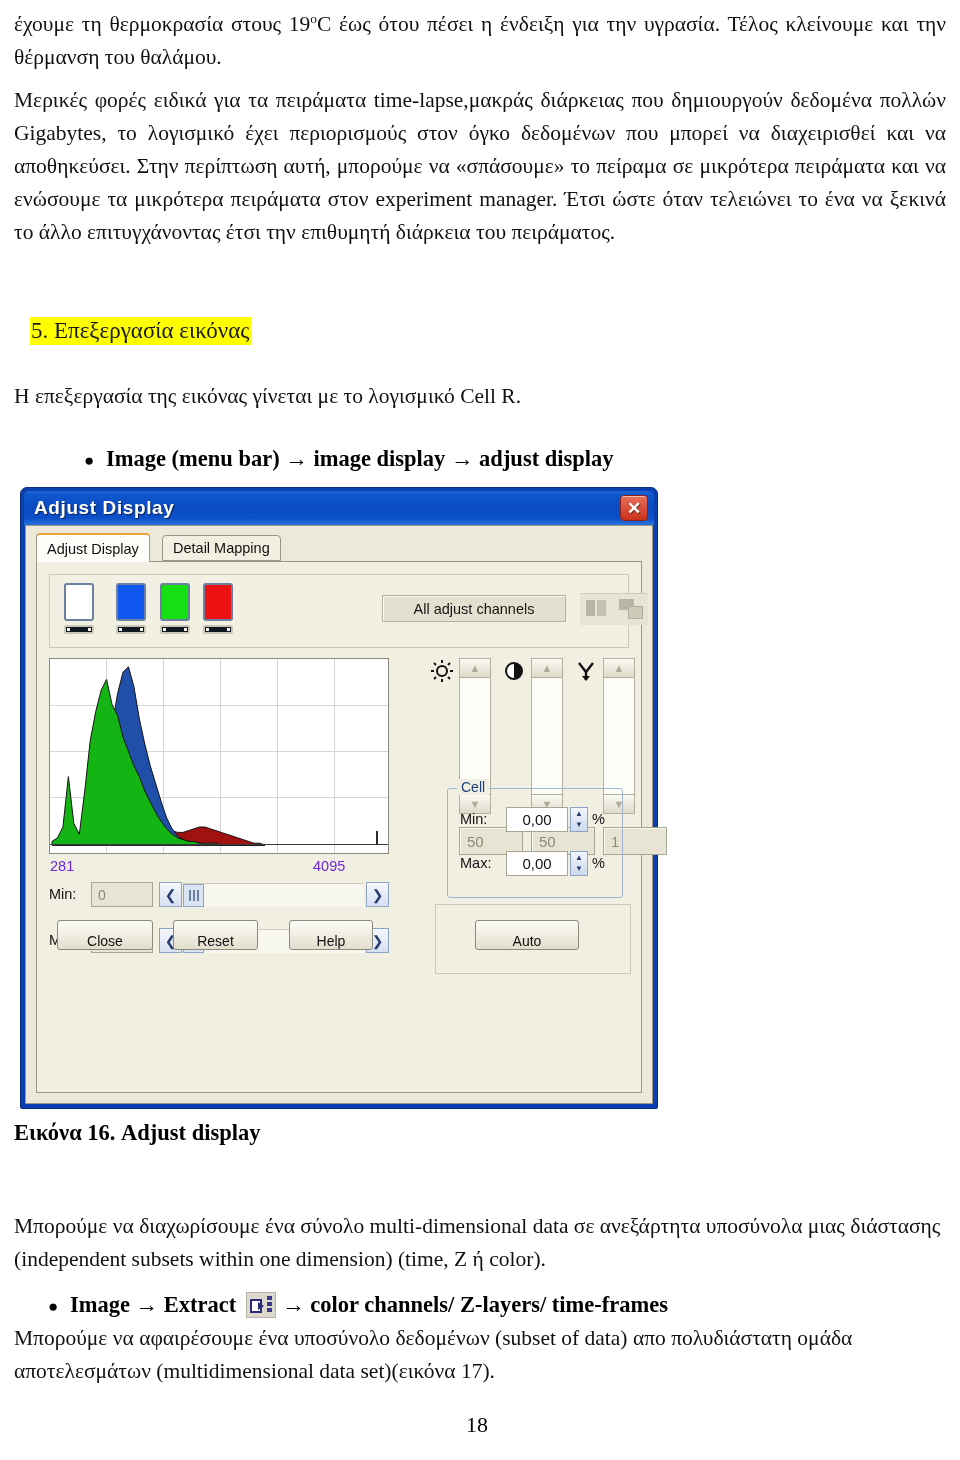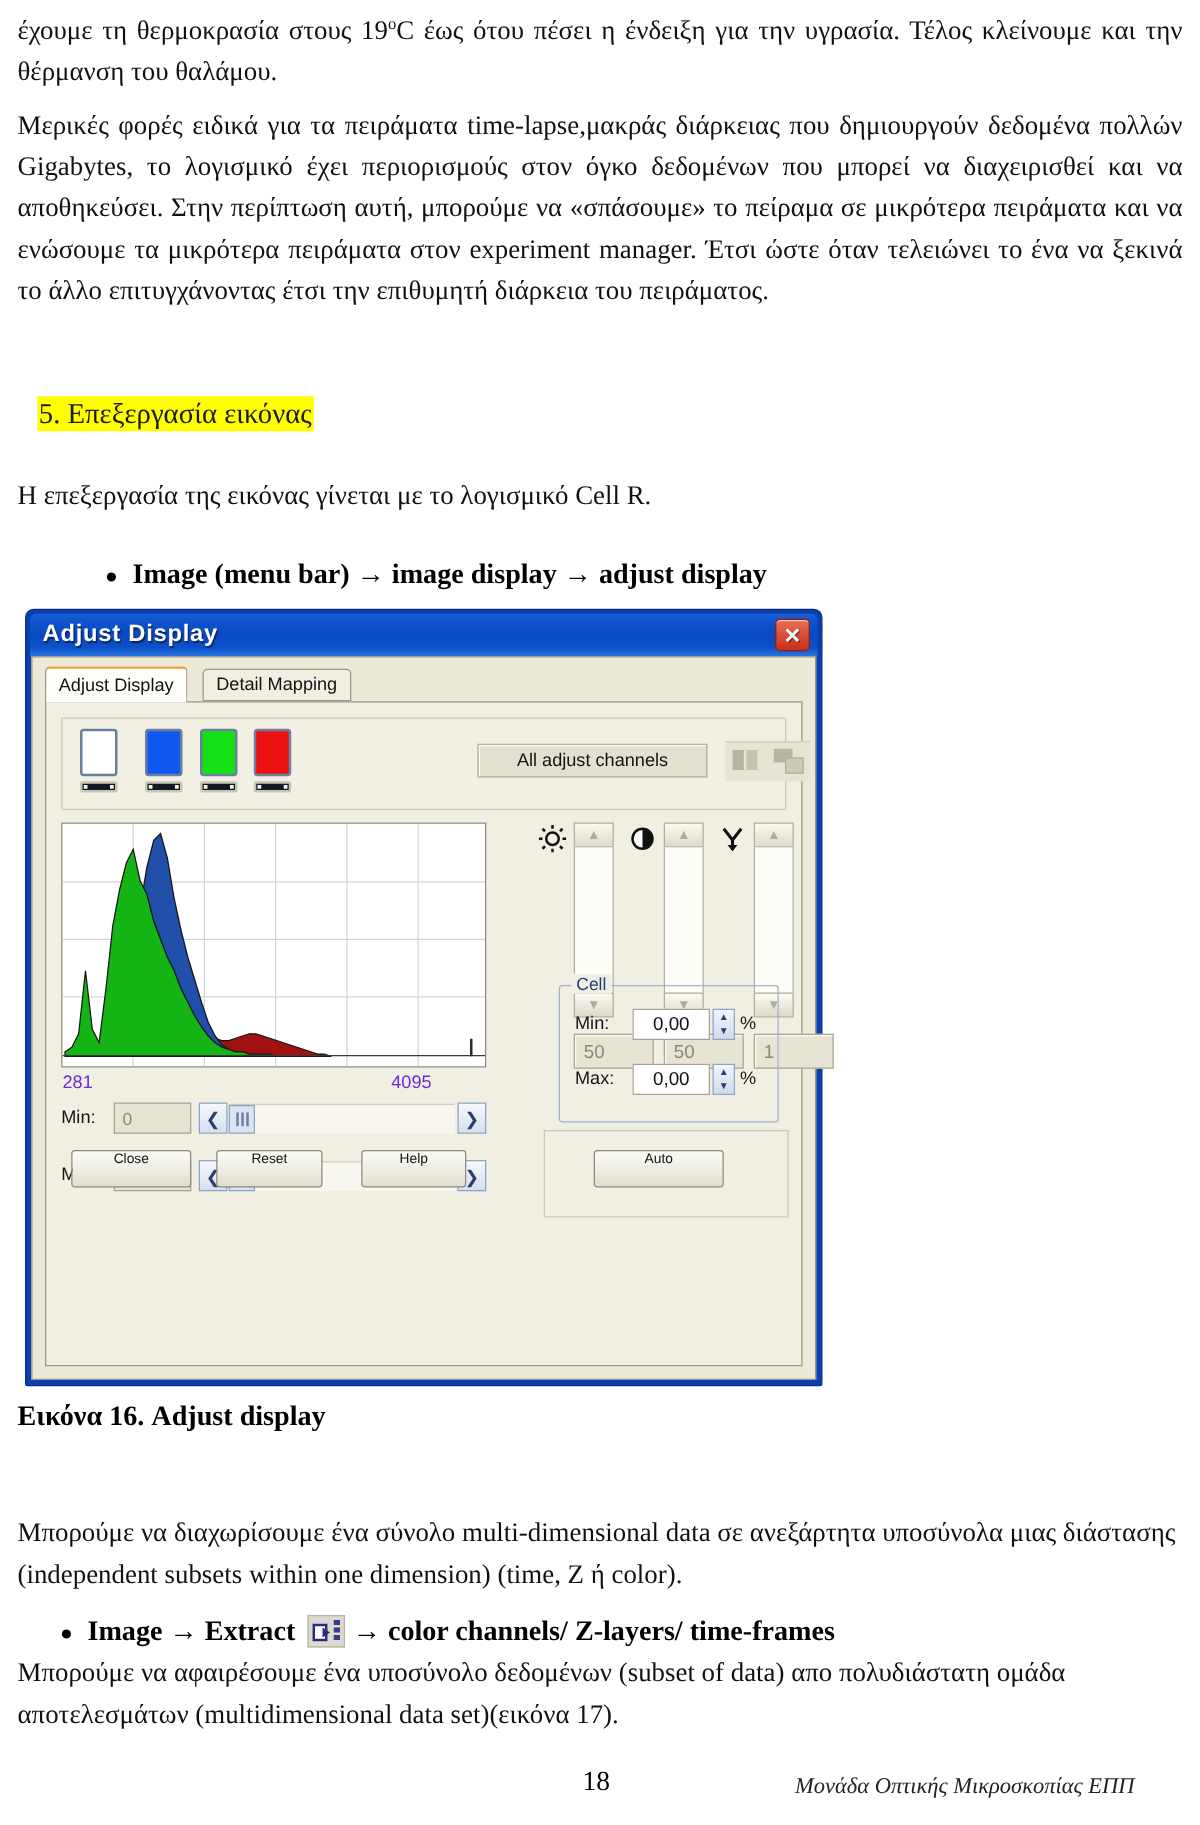--- a/index.html
+++ b/index.html
@@ -474,23 +474,23 @@
   }
 
   
   .btn {
     position: absolute;
     height: 30px;
     background: linear-gradient(to bottom,#fcfcf8 0%, #f0eee3 50%, #e2dece 100%);
     border: 1px solid #8d8a7c;
     border-radius: 3px;
     box-sizing: border-box;
-    display: flex; align-items: flex-start; justify-content: center;
-    font-family: "Liberation Sans", sans-serif;
-    font-size: 11px;
+    display: flex; align-items: flex-end; justify-content: center;
+    font-family: "Liberation Sans", sans-serif;
+    font-size: 14px;
     color: #111;
   }
   .auto-group {
     position: absolute;
     left: 398px; top: 342px;
     width: 196px; height: 70px;
     border: 1px solid #cdc9b8;
     box-sizing: border-box;
     background: #f1eee2;
   }
@@ -729,15 +729,14 @@
 
   <div class="para nojust" style="left:14px; top:1210px; width:940px;">Μπορούμε να διαχωρίσουμε ένα σύνολο multi-dimensional data σε ανεξάρτητα υποσύνολα μιας διάστασης (independent subsets within one dimension) (time, Z ή color).</div>
 
   <div class="bullet-line" style="left:48px; top:1292px;">
     <span class="bullet-dot">●</span><span>Image → Extract</span><span class="extract-icon"><span class="sq"></span><span class="arw"></span><span class="mini m1"></span><span class="mini m2"></span><span class="mini m3"></span></span><span>→ color channels/ Z-layers/ time-frames</span>
   </div>
 
   <div class="para nojust" style="left:14px; top:1322px; width:940px;">Μπορούμε να αφαιρέσουμε ένα υποσύνολο δεδομένων (subset of data) απο πολυδιάστατη ομάδα αποτελεσμάτων (multidimensional data set)(εικόνα 17).</div>
 
   <div class="footer-page" style="left:466px; top:1412px;">18</div>
-  <div class="footer-right" style="left:636px; top:1418px;">Μονάδα Οπτικής Μικροσκοπίας ΕΠΠ</div>
 
 </div>
 
 </body></html>

